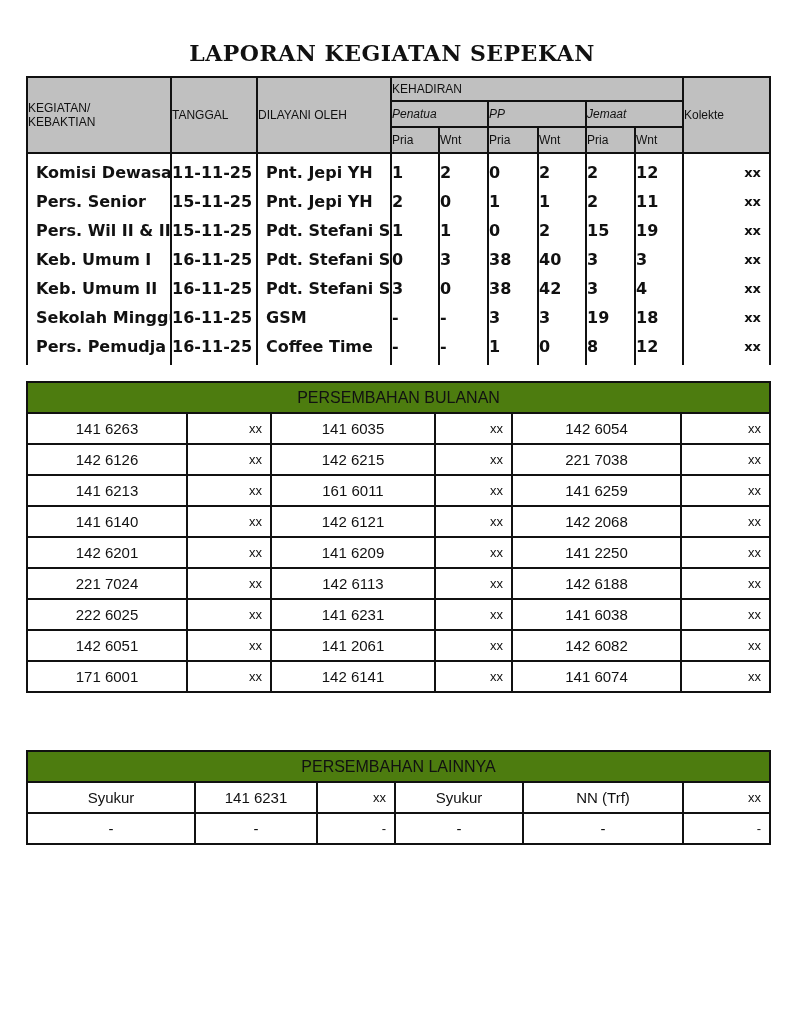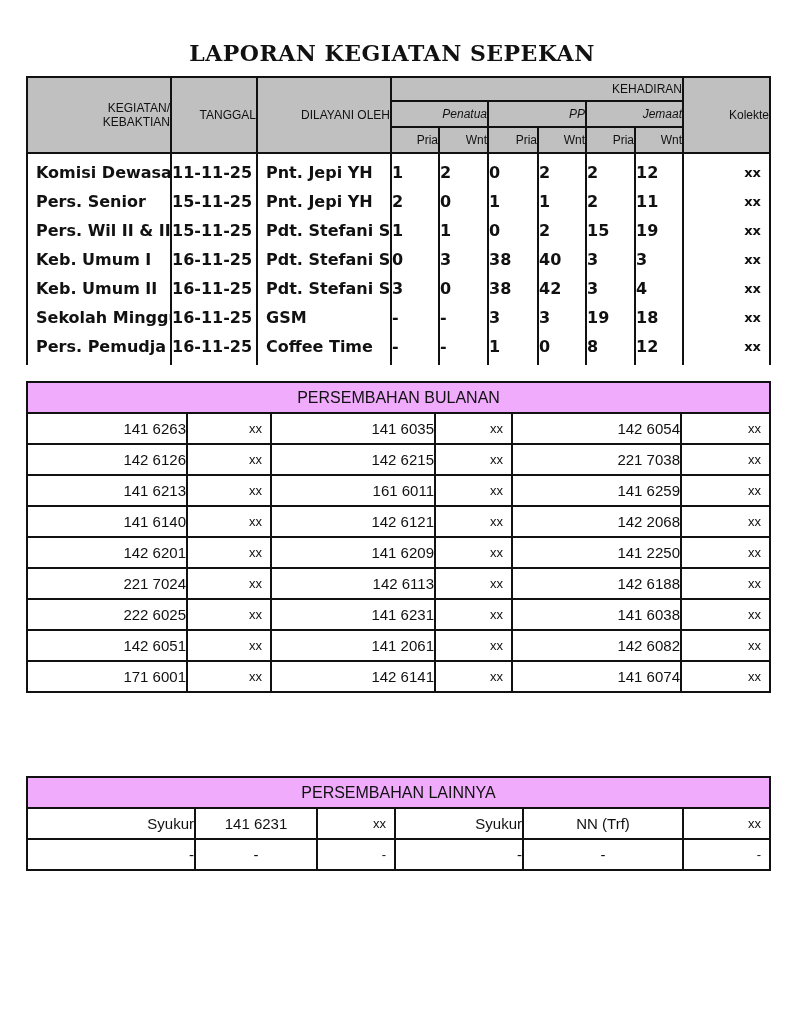--- a/index.html
+++ b/index.html
@@ -1,34 +1,34 @@
 <!DOCTYPE html>
 <html><head>
 <meta charset="utf-8">
 <style>
   html, body { margin:0; padding:0; background:#ffffff; }
   body { width:804px; height:1024px; position:relative; font-family:"Liberation Sans", sans-serif; color:#111; }
   .title { position:absolute; left:0; top:40px; width:784px; text-align:center; font-family:"DejaVu Serif", serif; font-weight:bold; font-size:22px; letter-spacing:0.5px; }
   table { border-collapse:collapse; position:absolute; table-layout:fixed; }
   td, th { border:2.5px solid #111; padding:0; overflow:hidden; white-space:nowrap; }
-  .hdr { background:#c0c0c0; font-weight:normal; font-size:12px; text-align:right; }
+  .hdr { background:#c0c0c0; font-weight:normal; font-size:12px; text-align:left; }
   .hdr.it { font-style:italic; }
   #t1 { left:26px; top:76px; width:743px; }
   #t1 td.body { border-top:none; border-bottom:none; font-weight:bold; font-size:16px; height:29px; font-family:"DejaVu Sans", sans-serif; }
   #t1 td.body.l { padding-left:8px; text-align:left; }
   #t1 td.body.c { }
   #t1 td.body.r { text-align:right; padding-right:8px; font-size:13px; }
   #t1 tr.first td.body { padding-top:4px; }
   #t1 tr.last td.body { padding-bottom:4px; }
   #t2, #t3 { left:26px; width:743px; }
   #t2 { top:381px; }
-  #t3 { top:776px; }
-  .sect { background:#f0abfc; text-align:center; font-size:16px; height:29px; }
+  #t3 { top:750px; }
+  .sect { background:#4d7c0f; text-align:center; font-size:16px; height:29px; }
   .cell { font-size:15px; height:29px; }
-  .cell.l { padding-left:0; text-align:right; }
+  .cell.l { padding-left:0; text-align:center; }
   .cell.r { padding-right:8px; text-align:right; font-size:13px; }
   .cell.c { text-align:center; }
 </style>
 </head>
 <body>
 
 <div class="title">LAPORAN KEGIATAN SEPEKAN</div>
 
 <table id="t1">
   <colgroup>

